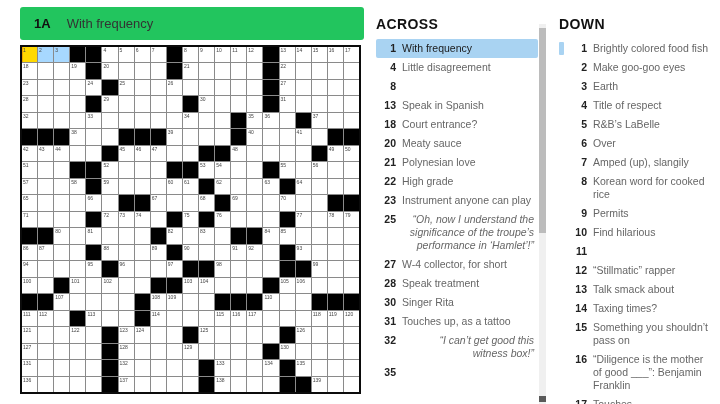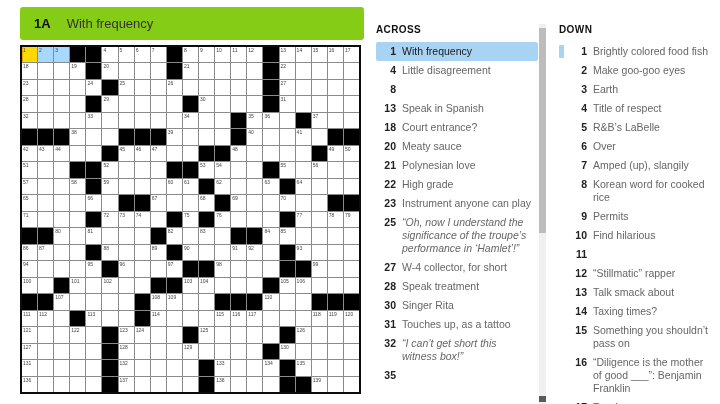--- a/index.html
+++ b/index.html
@@ -15,41 +15,41 @@
   
   #grid{left:20px;top:45px;width:341px;height:349px;display:grid;
     grid-template-columns:repeat(21,1fr);grid-template-rows:repeat(21,1fr);
     gap:1px;background:#8a8a8a;border:2px solid #0b0b0b;box-sizing:border-box;}
   .cell{background:#ffffff;position:relative;}
   .cell.black{background:#000000;}
   .cell .cnum{position:absolute;top:0px;left:1px;font-size:5px;line-height:6px;color:#444;}
 
   
   .panel{top:8px;}
-  .panel h2{margin:16px 0 7px 0;font-size:10px;font-weight:bold;color:#111;letter-spacing:.4px;}
+  .panel h2{margin:8px 0 7px 0;font-size:14px;font-weight:bold;color:#111;letter-spacing:.4px;}
   .clue{display:flex;padding:3px 4px 3px 0;cursor:pointer;}
   .clue .n{width:20px;min-width:20px;text-align:right;font-weight:bold;font-size:10.5px;
     color:#222;line-height:13px;margin-right:6px;}
   .clue .t{font-size:10.5px;color:#666;line-height:13px;}
-  .clue .t.it{font-style:italic;}
+  .clue .t.it{font-style:italic;text-align:right;}
   .clue.sel{border-radius:2px;}
   .clue.sel .t{color:#1a1a1a;}
   .bar{width:5px;min-width:5px;margin-right:3px;border-radius:1px;background:transparent;}
   #across{left:376px;width:162px;}
   #down{left:559px;width:158px;}
 
   
   #sbtrack{left:539px;top:24px;width:7px;height:380px;background:#f0f0f0;}
   #sbthumb{left:539px;top:28px;width:7px;height:205px;background:#bcbcbc;}
   #sbnub{left:539px;top:396px;width:7px;height:6px;background:#5a5a5a;}
 </style>
 </head>
 <body>
 
-<div id="banner" class="abs" style="background: #84cc16;">
+<div id="banner" class="abs" style="background: #22c55e;">
   <span class="num">1A</span>
   <span class="txt">With frequency</span>
 </div>
 
 <div id="grid" class="abs">
     <div class="cell" style="background: rgb(255, 217, 0); box-shadow: rgb(240, 165, 0) 1px 0px 0px inset;">
       <span class="cnum">1</span>
     </div>
     <div class="cell" style="background: rgb(167, 216, 255);">
       <span class="cnum">2</span>
@@ -822,21 +822,21 @@
       <div class="clue">
         <span class="n">30</span>
         <span class="t">Singer Rita</span>
       </div>
       <div class="clue">
         <span class="n">31</span>
         <span class="t">Touches up, as a tattoo</span>
       </div>
       <div class="clue">
         <span class="n">32</span>
-        <span class="t it">“I can’t get short this witness box!”</span>
+        <span class="t it">“I can’t get good this witness box!”</span>
       </div>
       <div class="clue">
         <span class="n">35</span>
       </div>
     </div>
 </div>
 
 <div id="sbtrack" class="abs"></div>
 <div id="sbthumb" class="abs"></div>
 <div id="sbnub" class="abs"></div>

